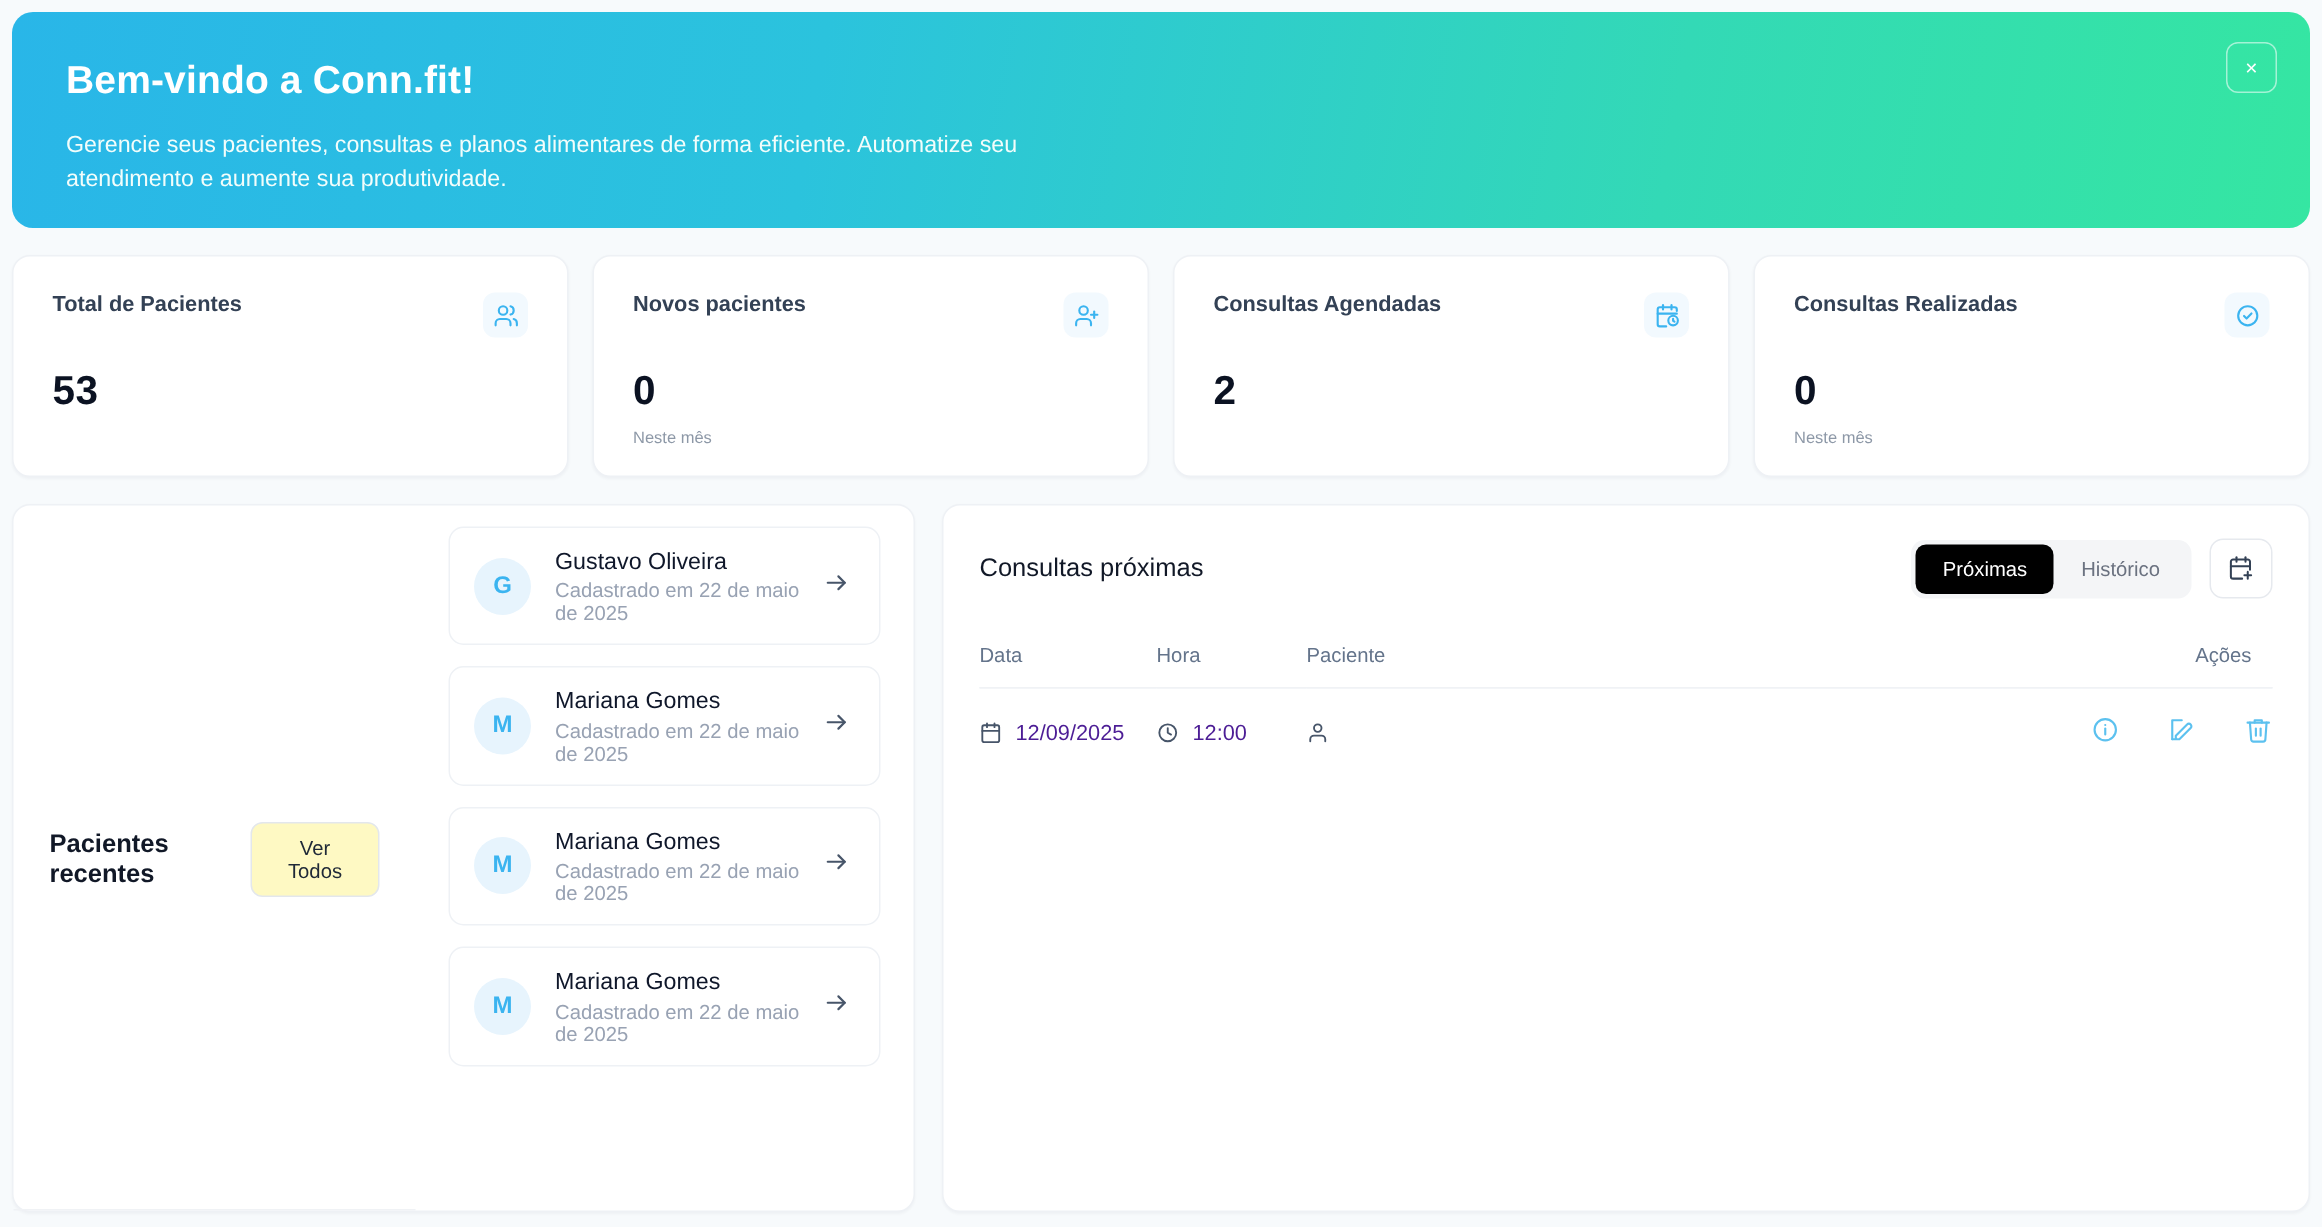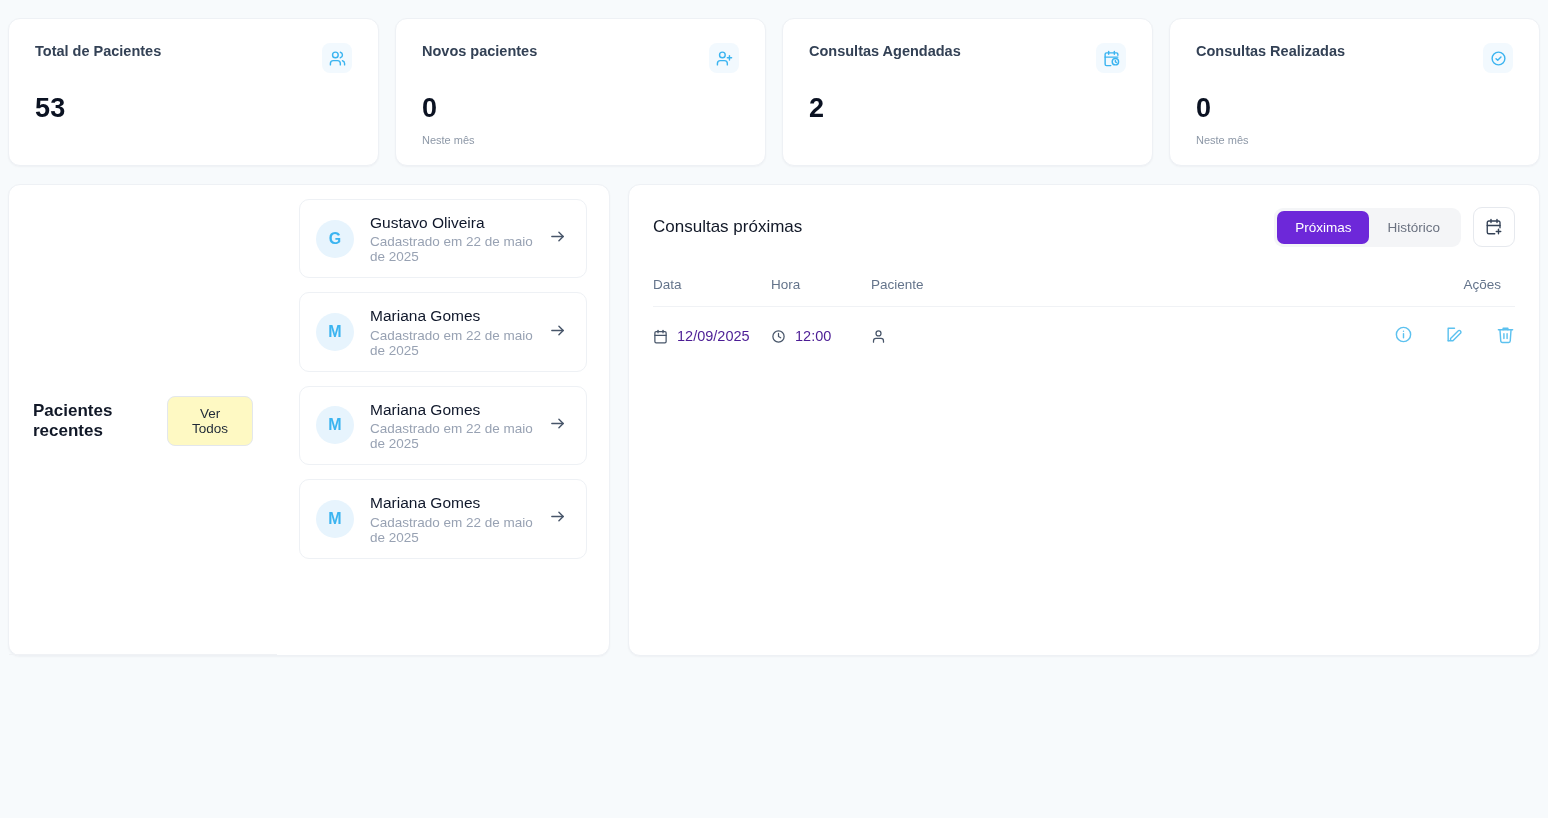--- a/index.html
+++ b/index.html
@@ -121,21 +121,21 @@
   
   .seg {
     display: flex; background: #f4f5f7; border-radius: 9px; padding: 3px;
     margin-right: 12px;
   }
   .seg button {
     border: 0; border-radius: 7px; padding: 9px 18px;
     font-size: 13.5px; cursor: pointer; background: transparent; color: #6b7280;
     font-family: "Liberation Sans", sans-serif;
   }
-  .seg button.active { background: #6d28d9; color: #ffffff; }
+  .seg button.active { background: #000000; color: #ffffff; }
   .icon-btn {
     width: 42px; height: 40px; border: 1px solid #e6e9ee; border-radius: 9px;
     background: #fff; display: flex; align-items: center; justify-content: center;
     color: #334155; cursor: pointer;
   }
   .head-actions { display: flex; align-items: center; }
 
   
   .tbl-wrap { padding: 0 24px; }
   table { width: 100%; border-collapse: collapse; }
@@ -151,20 +151,25 @@
   .act {
     display: inline-flex; align-items: center; justify-content: center;
     color: #5cc1ef; margin-left: 28px; cursor: pointer;
   }
 </style>
 </head>
 <body>
 
 <div class="page">
 
+  <div class="banner">
+    <h1>Bem-vindo a Conn.fit!</h1>
+    <p>Gerencie seus pacientes, consultas e planos alimentares de forma eficiente. Automatize seu atendimento e aumente sua produtividade.</p>
+    <button class="banner-close">×</button>
+  </div>
 
   <div class="stats">
 
     <div class="stat-card">
       <div class="stat-head">
         <span class="stat-title">Total de Pacientes</span>
         <span class="stat-icon">
           <svg width="17" height="17" viewBox="0 0 24 24" fill="none" stroke="currentColor" stroke-width="2" stroke-linecap="round" stroke-linejoin="round">
             <path d="M16 21v-2a4 4 0 0 0-4-4H6a4 4 0 0 0-4 4v2"></path>
               <circle cx="9" cy="7" r="4"></circle>

